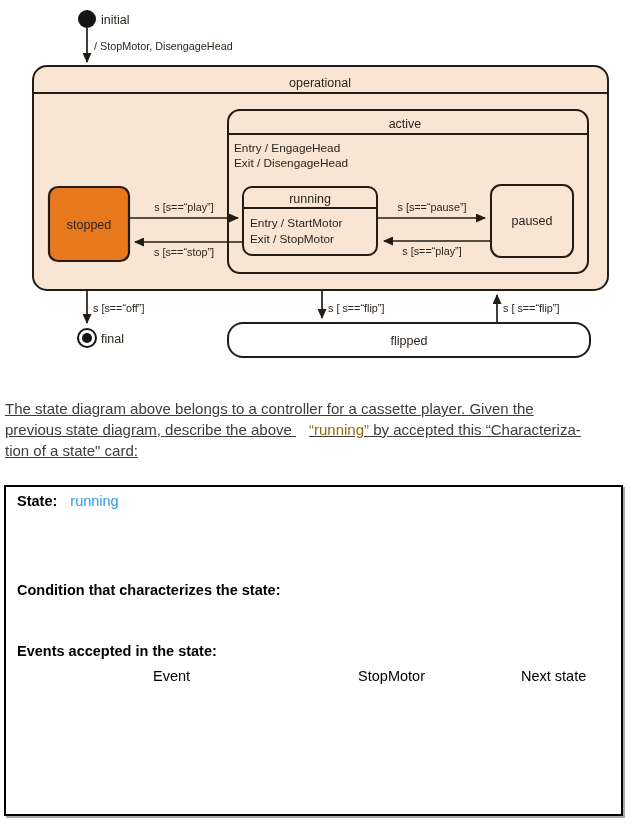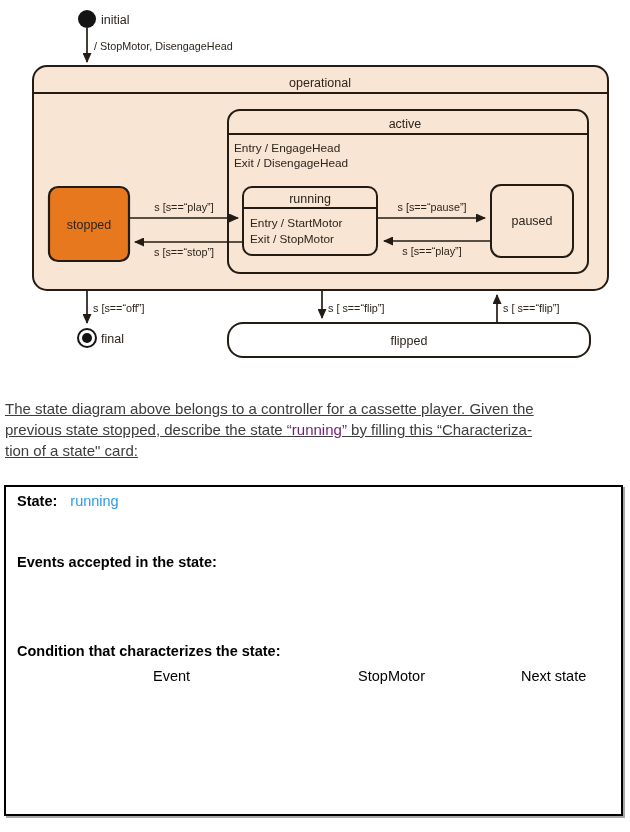--- a/index.html
+++ b/index.html
@@ -11,21 +11,21 @@
   .diagram text{font-family:"Liberation Sans",sans-serif;fill:#2b241c;}
   .st-name{font-size:12.5px;}
   .st-body{font-size:11.8px;}
   .tr-lbl{font-size:10.6px;fill:#2e2username;}
   .tr-lbl, .node-lbl{font-size:10.8px;fill:#2e2820;}
   .stopped-lbl{font-size:12.5px;fill:#3c3126;}
 
   
   .question{margin:30px 0 0 5px;width:620px;font-size:15px;line-height:21px;color:#3d3d3d;}
   .qline{white-space:nowrap;text-decoration:underline;}
-  .hl{color:#701a75;}
+  .hl{color:#a16207;margin-left:13px;}
 
   
   .card{
     box-sizing:border-box;
     margin:24px 0 0 4px;
     width:619px;height:331px;
     border:2px solid #000;
     box-shadow:2px 2px 0 rgba(60,60,60,.45);
     padding:5px 10px 17px 11px;
     color:#000;font-size:14.5px;line-height:18px;
@@ -124,30 +124,30 @@
     </g>
 
     <g>
       <line x1="491" y1="241" x2="384" y2="241" stroke="#221c15" stroke-width="1.7" marker-end="url(#arr)"></line>
       <text class="tr-lbl" x="432" y="255" text-anchor="middle">s [s==“play”]</text>
     </g>
   </svg>
 
   <div class="question">
     <div class="qline"><span>The state diagram above belongs to a controller for a cassette player. Given the</span></div>
-    <div class="qline"><span>previous state stopped, describe the state </span><span class="hl">“running”</span><span> by filling this “Characteriza-</span></div>
+    <div class="qline"><span>previous state diagram, describe the above </span><span class="hl">“running”</span><span> by accepted this “Characteriza-</span></div>
     <div class="qline"><span>tion of a state" card:</span></div>
   </div>
 
   <div class="card">
     <div>
       <span class="b">State:</span><span class="state-val">running</span>
     </div>
+    <div class="b cond">Condition that characterizes the state:</div>
     <div class="b events">Events accepted in the state:</div>
-    <div class="b cond">Condition that characterizes the state:</div>
     <div class="cols">
       <span class="c1">Event</span>
       <span class="c2">StopMotor</span>
       <span class="c3">Next state</span>
     </div>
   </div>
 
 </div>
 
 </body></html>

